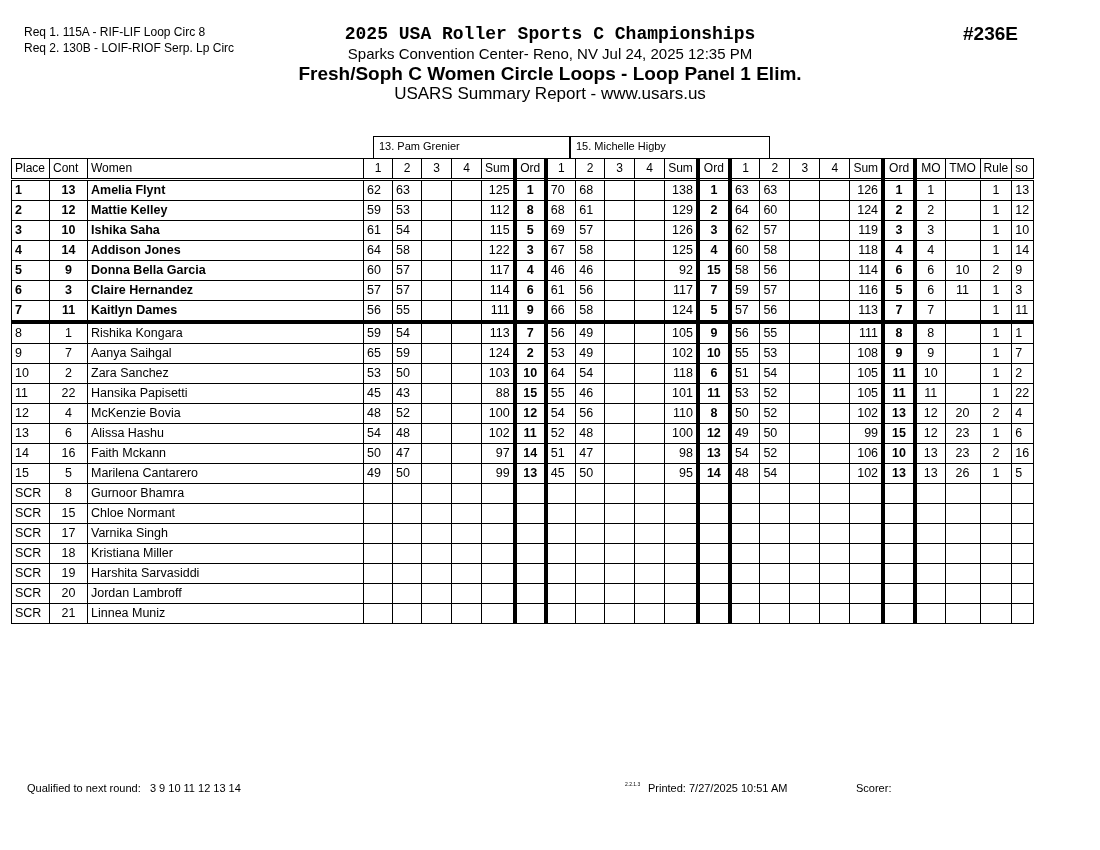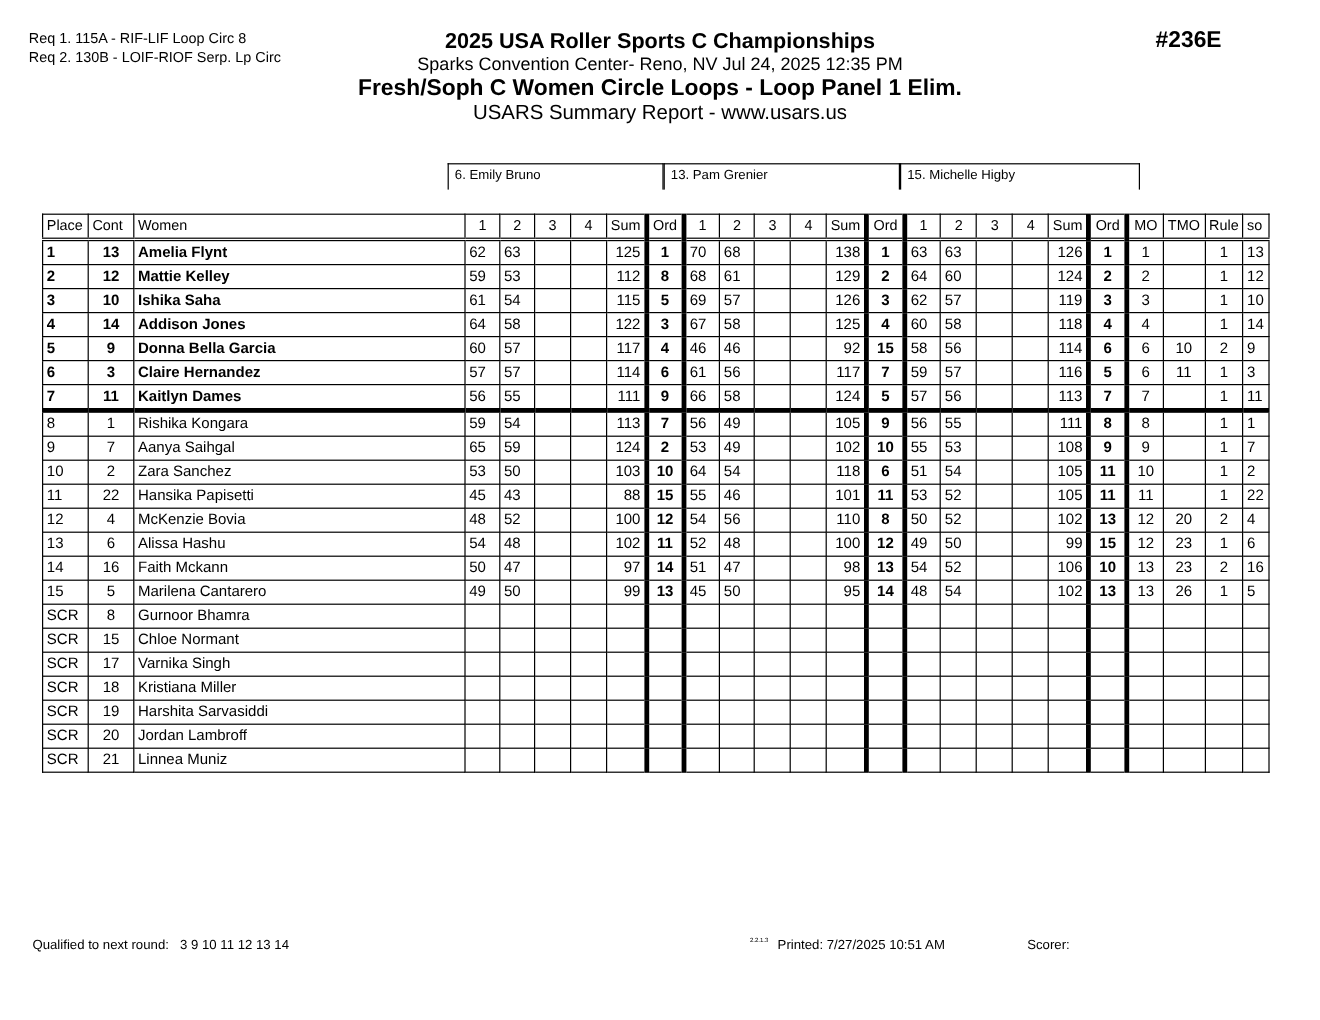--- a/index.html
+++ b/index.html
@@ -1,48 +1,47 @@
 <!DOCTYPE html>
 <html><head>
 <meta charset="utf-8">
 <style>
   html, body { margin:0; padding:0; background:#fff; }
   body { width:1100px; height:850px; position:relative; font-family:"Liberation Sans", sans-serif; color:#000; overflow:hidden; }
   .abs { position:absolute; white-space:nowrap; }
   .req { left:24px; font-size:12px; }
   .title { font-weight:bold; text-align:center; width:1100px; left:0; }
   .event-num { left:963px; top:23px; font-size:19px; font-weight:bold; }
-  table.grid { position:absolute; left:35px; top:158px; border-collapse:collapse; table-layout:fixed; font-size:12.5px;margin-top:20px; }
+  table.grid { position:absolute; left:11px; top:158px; border-collapse:collapse; table-layout:fixed; font-size:12.5px; }
   table.grid td { border:1px solid #000; height:19px; padding:0 3px; line-height:19px; overflow:hidden; white-space:nowrap; }
   table.grid tr.hdr td { font-size:12px; }
   table.grid tr.hdr td { border-bottom:3px double #000; }
   table.grid tr.cut td { border-bottom:4px solid #000; }
   td.c { text-align:center; }
   td.r { text-align:right; }
   td.ord { font-weight:bold; text-align:center; border-left:4px solid #000 !important; }
   td.jstart { border-left:4px solid #000 !important; }
   tr.bold td.pl, tr.bold td.ct, tr.bold td.nm { font-weight:bold; }
   .judges { position:absolute; top:136px; left:373px; height:22px; display:flex; }
   .judge { border:1px solid #000; border-bottom:none; font-size:11px; padding:3px 0 0 5px; box-sizing:border-box; height:22px; }
   .footer { top:782px; font-size:11px; }
 </style>
 </head>
 <body>
 
 <div class="abs req" style="top:25px;">Req  1.  115A - RIF-LIF Loop Circ 8</div>
 <div class="abs req" style="top:41px;">Req  2.  130B - LOIF-RIOF Serp. Lp Circ</div>
 
-<div class="abs title" style="top:24px; font-size:18px;">2025 USA Roller Sports C Championships</div>
+<div class="abs title" style="top:24px; font-size:18px;font-family:Liberation Mono, monospace;">2025 USA Roller Sports C Championships</div>
 <div class="abs title" style="top:45px; font-size:15px; font-weight:normal;">Sparks Convention Center- Reno, NV  Jul 24, 2025  12:35 PM</div>
 <div class="abs title" style="top:63px; font-size:19px;">Fresh/Soph C Women Circle Loops - Loop Panel 1 Elim.</div>
 <div class="abs title" style="top:84px; font-size:17px; font-weight:normal;">USARS Summary Report - www.usars.us</div>
 <div class="abs event-num">#236E</div>
 
 <div class="judges">
-  <div class="judge" style="width:180px;">6.  Emily Bruno</div>
   <div class="judge" style="width:197px;">13.  Pam Grenier</div>
   <div class="judge" style="width:200px;">15.  Michelle Higby</div>
 </div>
 
 <table class="grid" id="results">
   <colgroup>
     <col style="width:38px">
       <col style="width:38px">
       <col style="width:276px">
     <col style="width:29px">

